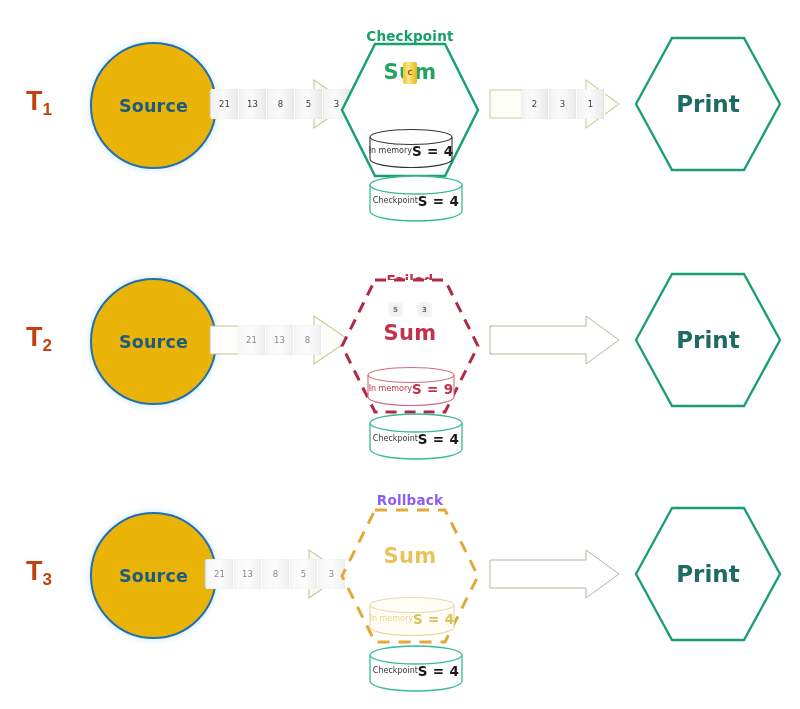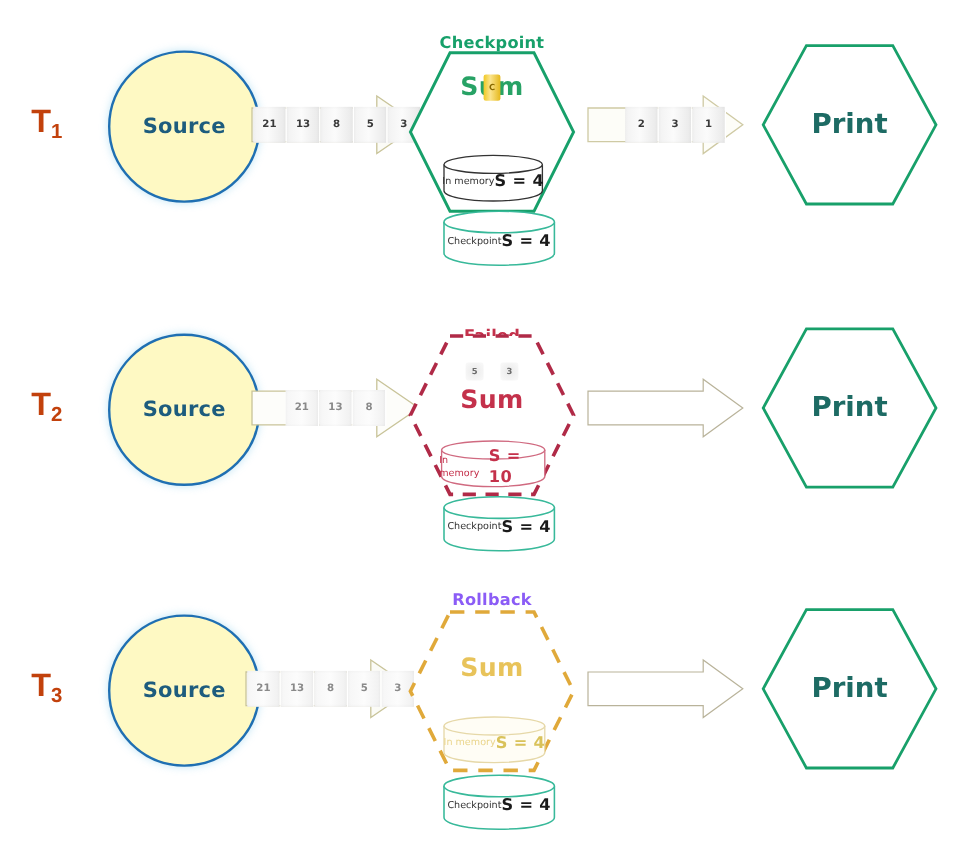--- a/index.html
+++ b/index.html
@@ -60,21 +60,21 @@
     left: 90px;
     top: 42px;
     width: 127px;
     height: 127px;
     border-radius: 50%;
     border: 2.4px solid #1f6fb2;
     box-sizing: border-box;
     display: flex;
     align-items: center;
     justify-content: center;
-    background: #fef9c3;
+    background: #eab308;
     box-shadow: 0 0 7px rgba(100,190,230,0.40);
     text-align: right;
   }
   .source-label {
     font-family: "DejaVu Sans", sans-serif;
     font-weight: bold;
     font-size: 17.5px;
     color: #1d5c7e;
     letter-spacing: 0.2px;
   }
@@ -94,21 +94,21 @@
     height: 30px;
   }
   .token {
     width: 27px;
     height: 30px;
     display: flex;
     align-items: center;
     justify-content: center;
     font-family: "DejaVu Sans", sans-serif;
     font-size: 8.5px;
-    font-weight: bold;
+    font-weight: normal;
     color: #3a3a3a;
     background: linear-gradient(to right,#f2f2f2 0%,#fbfbfb 45%,#e9e9e9 100%);
     border-right: 1px solid #ffffff;
     box-shadow: inset 0 0 3px rgba(0,0,0,0.05);
   }
   .token.faint { color: #8a8a8a; background: linear-gradient(to right,#f6f6f6 0%,#fcfcfc 50%,#f0f0f0 100%); }
 
   
   .hex-wrap {
     position: absolute;
@@ -363,21 +363,21 @@
         </div>
         <div class="op-title red">Sum</div>
       </div>
       <div class="cyl" style="left:26px; top:88px; width:90px; height:40px;">
         <svg width="90" height="40" viewBox="0 0 90 40">
           <path d="M2,9 L2,31 C2,36 22,39.5 45,39.5 C68,39.5 88,36 88,31 L88,9" fill="#ffffff" stroke="#d06a80" stroke-width="1.1"></path>
           <ellipse cx="45" cy="9" rx="43" ry="7.5" fill="#ffffff" stroke="#d06a80" stroke-width="1.1"></ellipse>
         </svg>
         <div class="cyl-text">
           <div class="cyl-caption red">In memory</div>
-          <div class="cyl-value red">S = 10</div>
+          <div class="cyl-value red">S = 9</div>
         </div>
       </div>
     </div>
 
     <div class="cyl" style="left:368px; top:176px; width:96px; height:48px;">
       <svg width="96" height="48" viewBox="0 0 96 48">
         <path d="M2,11 L2,37 C2,43 23,47 48,47 C73,47 94,43 94,37 L94,11" fill="#ffffff" stroke="#38b99a" stroke-width="1.3"></path>
         <ellipse cx="48" cy="11" rx="46" ry="9" fill="#ffffff" stroke="#38b99a" stroke-width="1.3"></ellipse>
       </svg>
       <div class="cyl-text">

